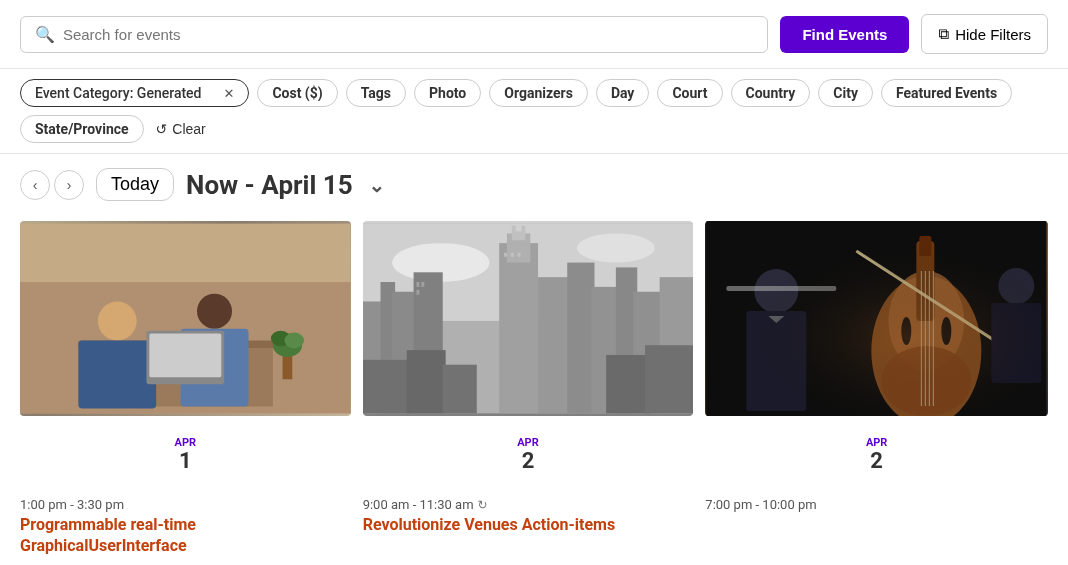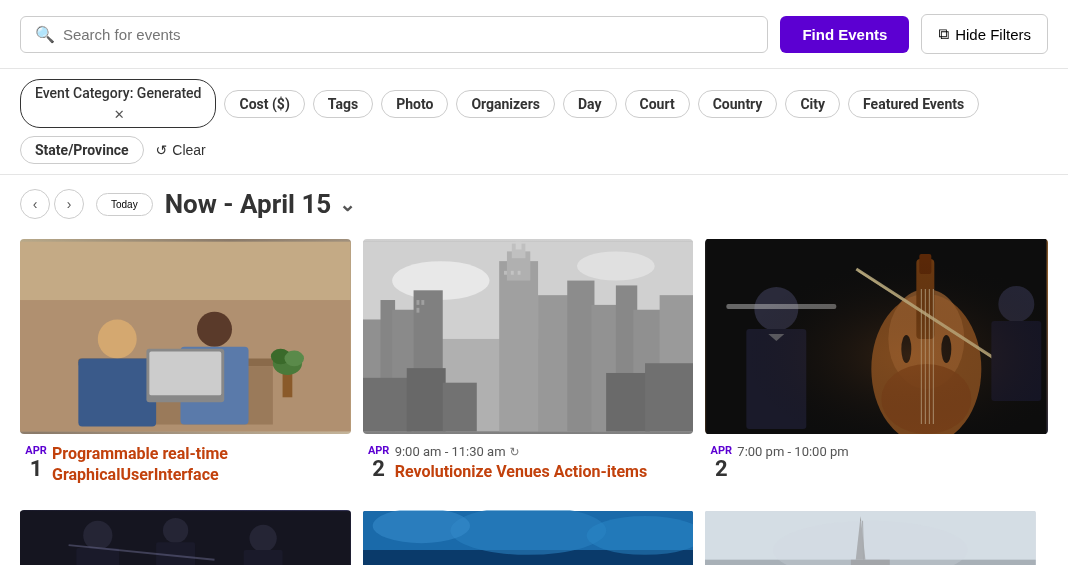--- a/index.html
+++ b/index.html
@@ -34,25 +34,24 @@
       background: #fff; border: none;
       padding: 10px 8px; font-size: 15px; font-weight: 600; cursor: pointer;
     }
 
     
     .filters-row {
       display: flex; align-items: center; flex-wrap: wrap; gap: 8px;
       padding: 10px 20px; border-bottom: 1px solid #e5e5e5;
     }
     .filter-chip {
-      display: flex; align-items: center; gap: 6px;
+      display: flex; align-items: center; gap: 20px;
       border: 1.5px solid #333; border-radius: 20px;
       padding: 5px 14px; font-size: 14px; cursor: pointer; background: #fff;
       white-space: nowrap;
-      flex-direction: column;
     }
     .filter-chip.active { background: #fff; font-weight: 500; }
     .filter-chip .close-x { font-size: 13px; color: #555; margin-left: 2px; }
     .filter-chip-plain {
       border: 1.5px solid #ccc; border-radius: 20px;
       padding: 5px 14px; font-size: 14px; cursor: pointer; background: #fff;
       white-space: nowrap;
       font-weight: bold;
     }
     .clear-btn {
@@ -67,39 +66,39 @@
       padding: 14px 20px 10px 20px;
     }
     .nav-arrows { display: flex; gap: 4px; }
     .arrow-btn {
       background: #fff; border: 1.5px solid #ccc; border-radius: 50%;
       width: 30px; height: 30px; display: flex; align-items: center; justify-content: center;
       cursor: pointer; font-size: 14px; color: #555;
     }
     .today-btn {
       background: #fff; border: 1.5px solid #ccc; border-radius: 12px;
-      padding: 5px 14px; font-size: 10px; cursor: pointer; text-align: center;
+      padding: 5px 14px; font-size: 18px; cursor: pointer; text-align: center;
     }
     .date-range {
-      font-size: 26px; font-weight: 700; display: flex; align-items: center; gap: 8px;
+      font-size: 26px; font-weight: 700; display: flex; align-items: center; gap: 16px;
     }
     .date-range .chevron { font-size: 20px; color: #555; }
 
     
     .events-grid {
       display: grid; grid-template-columns: repeat(3, 1fr);
       gap: 0; padding: 10px 20px 0 20px;
     }
     .event-card { padding: 0 12px 24px 0; }
     .event-card:nth-child(3n) { padding-right: 0; }
     .event-image {
       width: 100%; height: 195px; object-fit: cover; border-radius: 4px;
       display: block; background: #ccc; overflow: hidden;
     }
-    .event-meta { display: flex; gap: 0; margin-top: 10px; }
+    .event-meta { display: flex; gap: 24px; margin-top: 20px; flex-direction: column; }
     .event-date-col { text-align: center; min-width: 32px; }
     .event-month { font-size: 11px; font-weight: 700; color: #5c00d2; text-transform: uppercase; }
     .event-day { font-size: 22px; font-weight: 700; color: #333; line-height: 1.1; }
     .event-info { flex: 1; }
     .event-time { font-size: 13px; color: #555; margin-bottom: 3px; display: flex; align-items: center; gap: 4px; }
     .event-title { font-size: 16px; font-weight: 700; color: #c2410c; line-height: 1.3; }
     .repeat-icon { font-size: 12px; color: #777; }
 
     
     .img-office { background: linear-gradient(135deg, #b8a98a 0%, #8a7a6a 40%, #c4b49a 100%); }
@@ -194,20 +193,23 @@
         <ellipse cx="268" cy="118" rx="10" ry="8" fill="#3a6a2a"></ellipse>
         <ellipse cx="282" cy="120" rx="10" ry="8" fill="#5a8a4a"></ellipse>
       </svg>
     </div>
     <div class="event-meta">
       <div class="event-date-col">
         <div class="event-month">APR</div>
         <div class="event-day">1</div>
       </div>
       <div class="event-info">
+        <div class="event-time">
+          <span>1:00 pm - 3:30 pm</span>
+        </div>
         <div class="event-title">Programmable real-time GraphicalUserInterface</div>
       </div>
     </div>
   </div>
 
   <div class="event-card">
     <div class="event-image img-city" style="position:relative; overflow:hidden;">
       <svg width="100%" height="100%" viewBox="0 0 340 195" xmlns="http://www.w3.org/2000/svg" style="position:absolute;top:0;left:0;">
         <rect width="340" height="195" fill="#b0b0b0"></rect>
 

